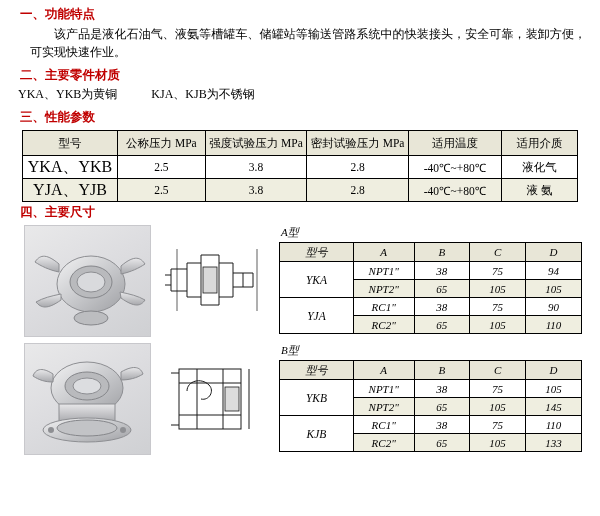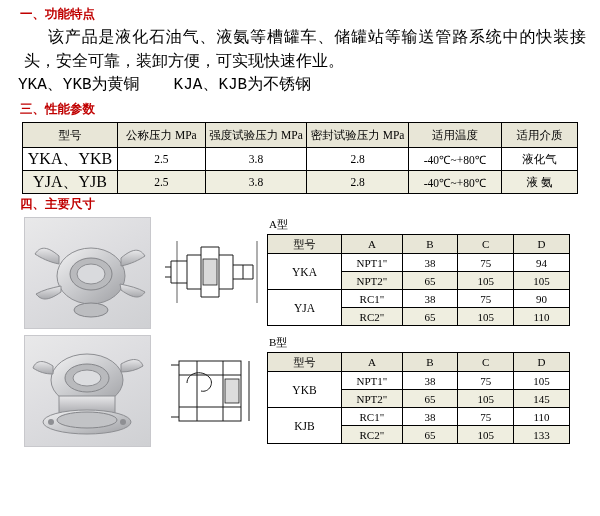--- a/index.html
+++ b/index.html
@@ -23,30 +23,29 @@
     font-family:"Liberation Serif", serif;
   }
 
   .sec-head{
     color:#c00000;
     font-weight:bold;
     font-size:12.5px;
     margin:6px 0 2px 20px;
   }
   .para{
-    font-size:16px;
+    font-size:12px;
     line-height:1.5;
-    margin:0 14px 0 24px;
+    margin:0 14px 0 30px;
     text-indent:24px;
     text-align:justify;
   }
   .mat-line{
-    font-size:16px;
+    font-size:12px;
     margin:1px 16px 0 18px;
-    font-family:Liberation Mono, monospace;
   }
   .mat-line span.gap{display:inline-block;width:34px;}
 
   
   table{border-collapse:collapse;padding-left:8px;}
   .spec{
     margin:4px auto 0 auto;
     width:556px;
     font-size:11.5px;
   }
@@ -76,21 +75,21 @@
     position:relative;
     overflow:hidden;
   }
   .draw-box{
     width:110px;height:110px;
     margin-left:6px;
     background:#ffffff;
     position:relative;
     overflow:hidden;
   }
-  .tbl-wrap{}
+  .tbl-wrap{margin-left:12px;font-style:italic;}
   .type-label{
     font-size:11px;
     margin:0 0 2px 2px;
   }
   .dim{
     width:303px;
     font-size:11px;
   }
   .dim th,.dim td{
     border:1px solid #000;
@@ -111,20 +110,21 @@
 </style>
 </head>
 <body>
 
 <div class="page">
 
 
   <div class="sec-head">一、功能特点</div>
   <div class="para">该产品是液化石油气、液氨等槽罐车、储罐站等输送管路系统中的快装接头，安全可靠，装卸方便，可实现快速作业。</div>
 
+  <div class="sec-head">二、主要零件材质</div>
   <div class="mat-line">
     <span>YKA、YKB为黄铜</span><span class="gap"></span><span>KJA、KJB为不锈钢</span>
   </div>
 
   <div class="sec-head">三、性能参数</div>
 
   <table class="spec">
     <thead>
       <tr>
         <th style="width:96px">型号</th>

